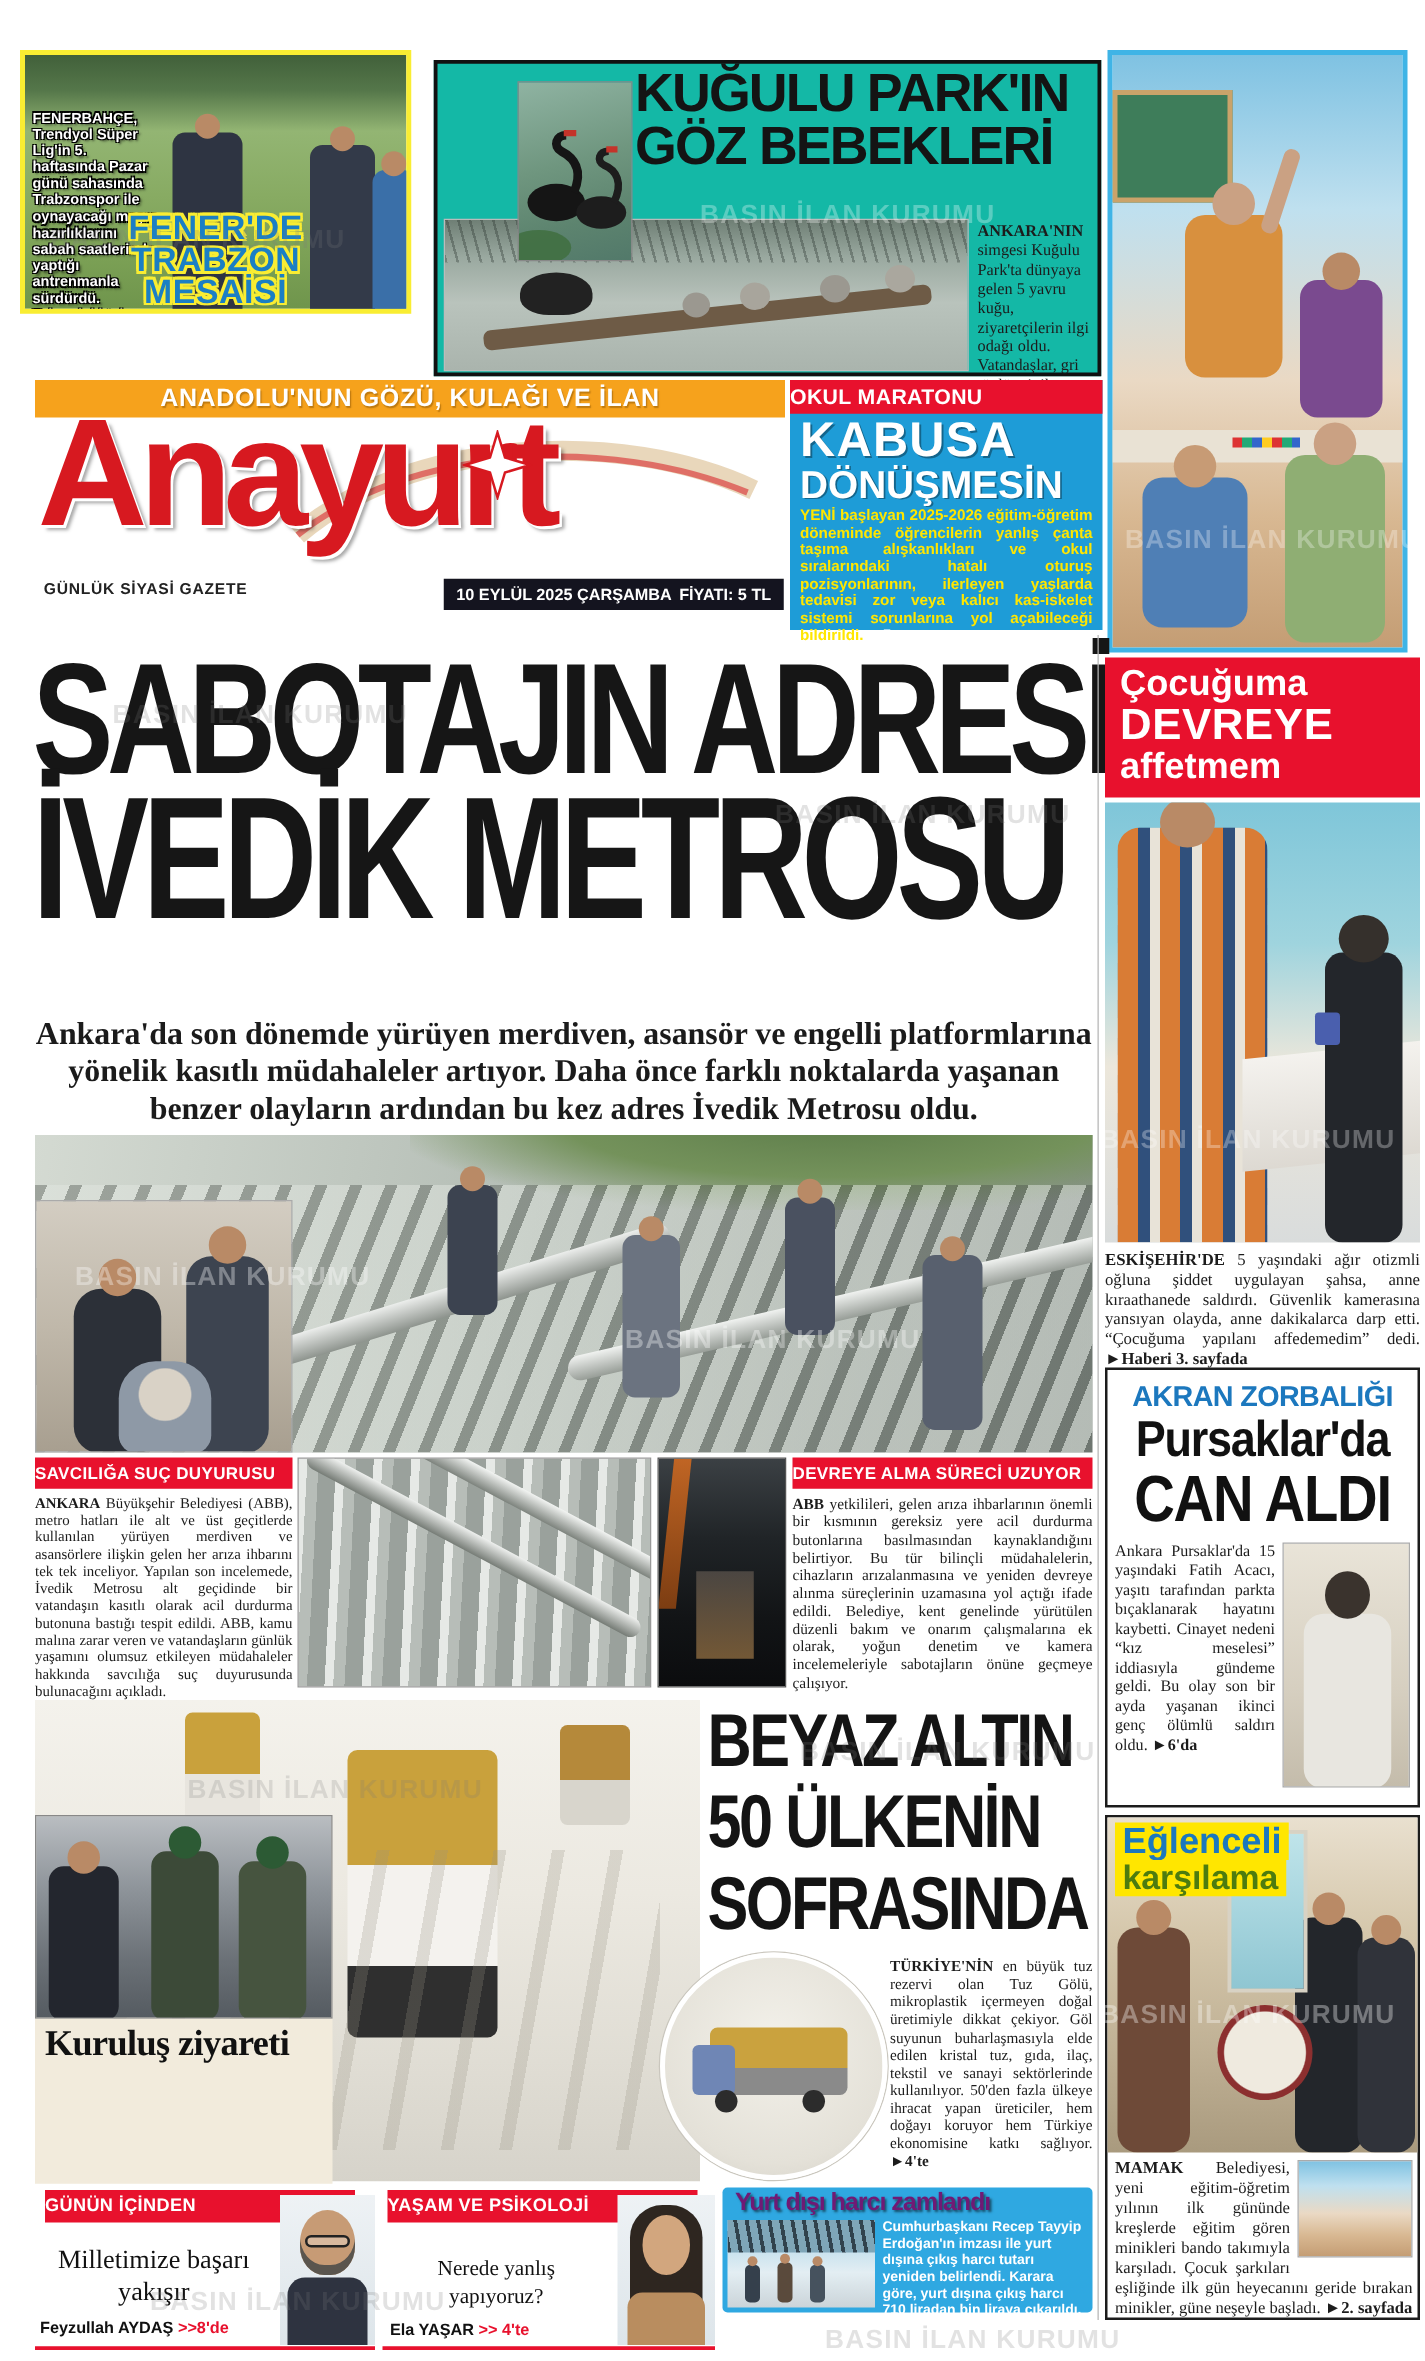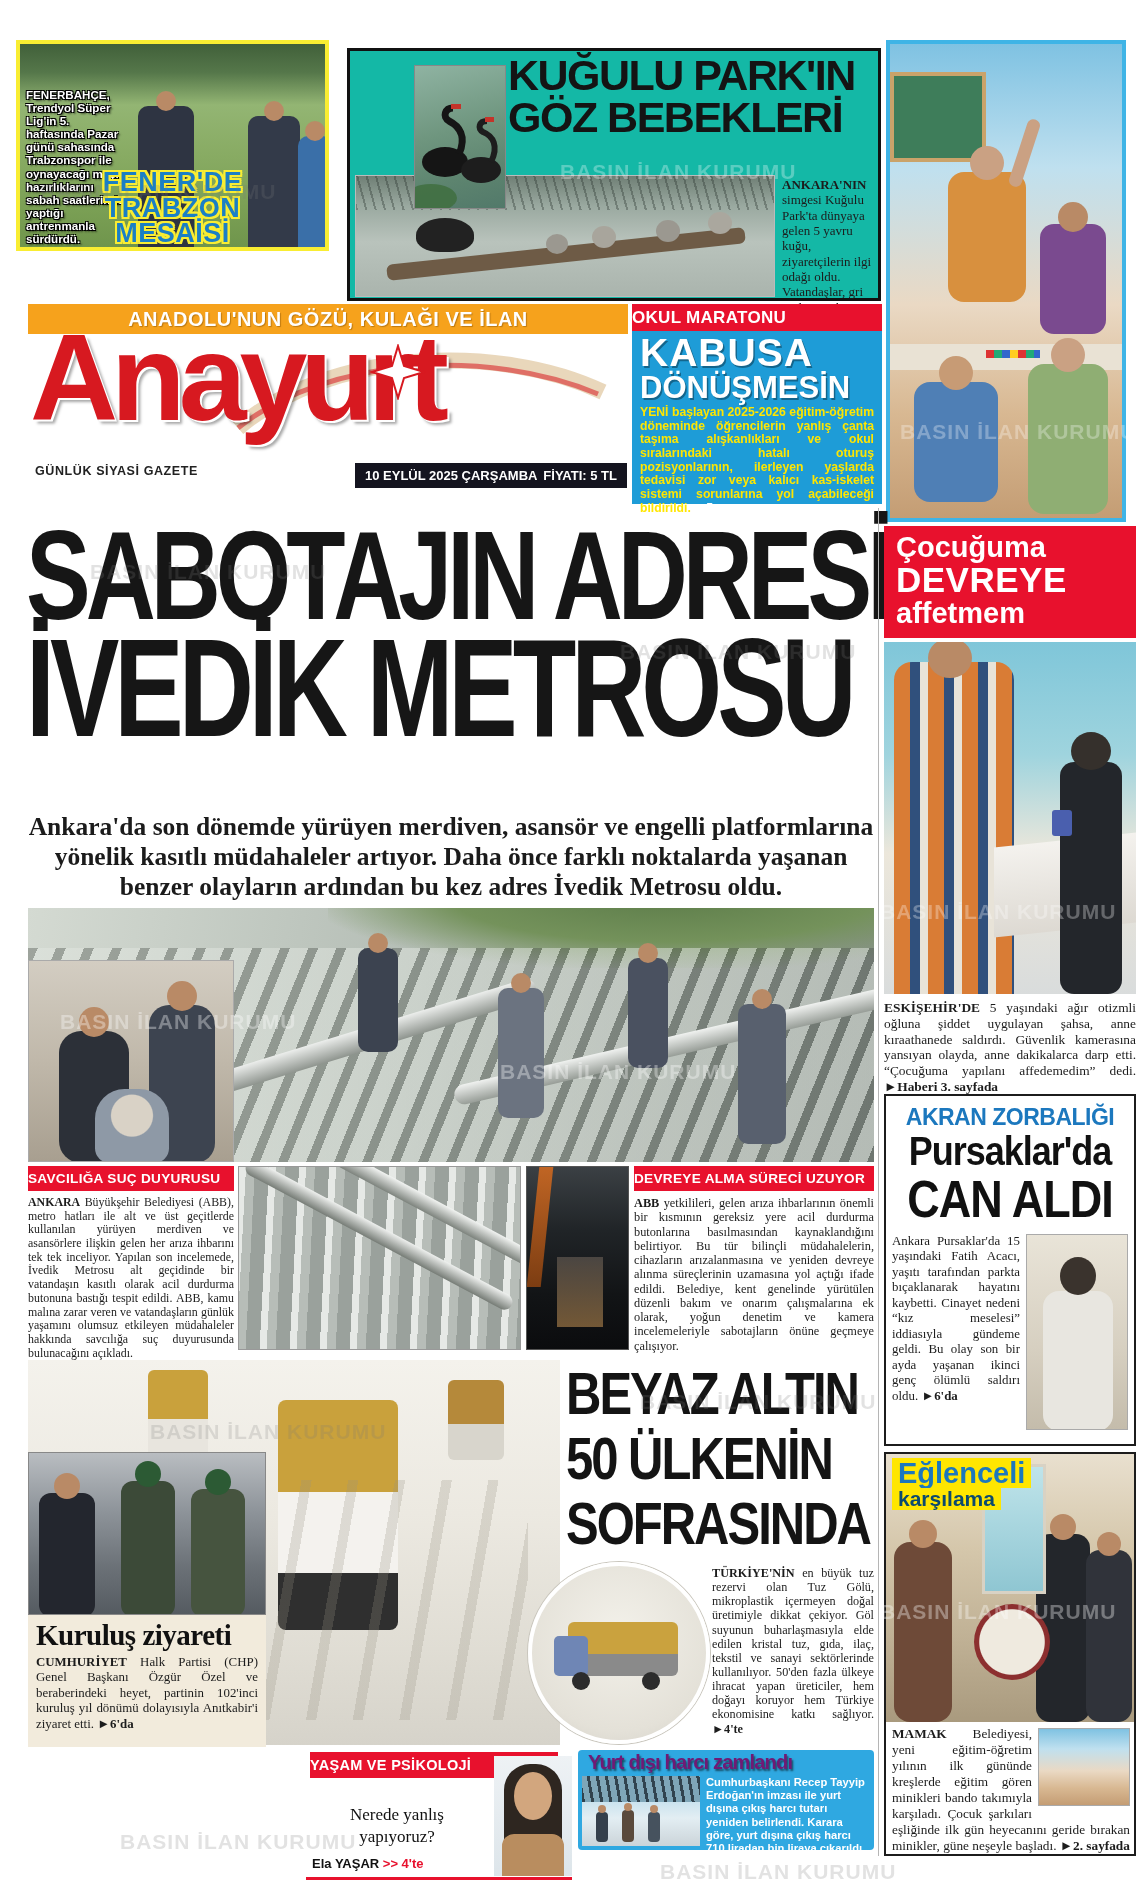--- a/index.html
+++ b/index.html
@@ -254,21 +254,21 @@
         <span class="fg" style="left:16px;top:56px;width:70px;height:140px;background:#e8e6e0;border-radius:16px">
             <i style="width:36px;height:38px;top:-34px;background:#3a332d"></i>
           </span>
       </div>
     </div>
   </div>
 
   <div class="abs" style="left:884px;top:1452px;width:252px;height:404px;border:2px solid #1c1c1c">
     <div style="padding:4px 0 0 6px;position:relative;z-index:2">
       <span style="display:inline-block;background:#ffe600;color:#1c78be;font-weight:900;font-size:29px;line-height:1.05;padding:0 6px">Eğlenceli</span><br>
-      <span style="display:inline-block;background:#ffe600;color:#0c4a6e;font-weight:900;font-size:21px;line-height:1.05;padding:0 6px">karşılama</span>
+      <span style="display:inline-block;background:#ffe600;color:#4d7c0f;font-weight:900;font-size:27px;line-height:1.05;padding:0 6px">karşılama</span>
     </div>
     <div class="photo ph-band" style="left:0;top:0;width:248px;height:268px">
       <span class="fg" style="left:8px;top:88px;width:58px;height:180px;background:#6e4a38;border-radius:16px">
           <i style="width:28px;height:28px;top:-22px"></i>
         </span>
       <span class="fg" style="left:150px;top:80px;width:54px;height:188px;background:#23262b;border-radius:14px">
           <i style="width:26px;height:26px;top:-20px"></i>
         </span>
       <span class="fg" style="left:200px;top:96px;width:46px;height:172px;background:#30333a;border-radius:14px">
           <i style="width:24px;height:24px;top:-18px"></i>
@@ -296,43 +296,53 @@
       </span>
     <span class="fg" style="left:92px;top:28px;width:54px;height:136px;background:#3c4a38;border-radius:12px">
         <i style="width:26px;height:26px;top:-20px;background:#2c5a34"></i>
       </span>
     <span class="fg" style="left:162px;top:36px;width:54px;height:128px;background:#46543f;border-radius:12px">
         <i style="width:26px;height:26px;top:-20px;background:#2c5a34"></i>
       </span>
   </div>
   <div class="abs" style="left:28px;top:1615px;width:238px;height:132px;background:#f2ebdc;padding:4px 8px">
     <div class="serif" style="font-weight:900;font-size:29px;letter-spacing:-.5px;color:#111">Kuruluş ziyareti</div>
-    <div class="body-serif" style="margin-top:3px;font-size:12.9px;line-height:1.2">
-      <span class="lead-b">CUMHURİYET</span>
-      <span>Halk Partisi (CHP) Genel Başkanı Özgür Özel ve beraberindeki heyet, partinin 102'inci kuruluş yıl dönümü dolayısıyla Anıtkabir'i ziyaret etti.</span>
-      <span class="pref">►6'da</span>
-    </div>
   </div>
   <div class="abs" style="left:566px;top:1364px;width:308px">
     <div style="height:65px"><span class="cond" style="font-size:49px;letter-spacing:-2px;transform:scaleY(1.22);color:#141414">BEYAZ ALTIN</span></div>
     <div style="height:65px"><span class="cond" style="font-size:49px;letter-spacing:-2px;transform:scaleY(1.22);color:#141414">50 ÜLKENİN</span></div>
     <div style="height:65px"><span class="cond" style="font-size:49px;letter-spacing:-2px;transform:scaleY(1.22);color:#141414">SOFRASINDA</span></div>
   </div>
   <div class="photo" style="left:528px;top:1562px;width:182px;height:182px;border-radius:50%;border:4px solid #fff;box-shadow:0 0 0 1px #c9c6bd;background:radial-gradient(circle at 50% 40%,#f3f1ea 0%,#e4e1d8 70%,#d2cfc6 100%)">
     <span class="abs" style="left:36px;top:56px;width:110px;height:54px;background:linear-gradient(180deg,#caa23e 0 60%,#8a8a8a 60%);border-radius:6px"></span>
     <span class="abs" style="left:22px;top:70px;width:34px;height:40px;background:#6f86b5;border-radius:5px"></span>
     <span class="abs" style="left:40px;top:106px;width:18px;height:18px;border-radius:50%;background:#2c2c2c"></span>
     <span class="abs" style="left:110px;top:106px;width:18px;height:18px;border-radius:50%;background:#2c2c2c"></span>
   </div>
   <div class="abs body-serif" style="left:712px;top:1566px;width:162px;font-size:12.2px;line-height:1.16">
     <span class="lead-b">TÜRKİYE'NİN</span>
     <span>en büyük tuz rezervi olan Tuz Gölü, mikroplastik içermeyen doğal üretimiyle dikkat çekiyor. Göl suyunun buharlaşmasıyla elde edilen kristal tuz, gıda, ilaç, tekstil ve sanayi sektörlerinde kullanılıyor. 50'den fazla ülkeye ihracat yapan üreticiler, hem doğayı koruyor hem Türkiye ekonomisine katkı sağlıyor.</span>
     <span class="pref">►4'te</span>
   </div>
 
+  <div class="abs" style="left:28px;top:1752px;width:272px;height:128px;border-bottom:3px solid #e8112d">
+    <div class="redbar" style="position:absolute;left:8px;top:0;width:248px;height:26px;font-size:14.5px">
+      <span>GÜNÜN İÇİNDEN</span>
+    </div>
+    <div class="photo ph-portrait" style="left:196px;top:4px;width:76px;height:120px">
+      <span class="abs" style="left:16px;top:12px;width:44px;height:52px;border-radius:50% 50% 44% 44%;background:#c79b75;box-shadow:0 -8px 0 0 #5a554e inset"></span>
+      <span class="abs" style="left:20px;top:32px;width:36px;height:10px;border:2px solid #222;border-radius:5px;background:rgba(255,255,255,.3)"></span>
+      <span class="abs" style="left:6px;top:66px;width:64px;height:54px;border-radius:14px 14px 0 0;background:#2e3340"></span>
+    </div>
+    <div class="serif" style="position:absolute;left:0;top:42px;width:190px;text-align:center;font-size:21px;line-height:1.25;color:#111">Milletimize başarı yakışır</div>
+    <div class="abs" style="left:4px;top:102px;font-size:13px">
+      <span style="font-weight:900;color:#111">Feyzullah AYDAŞ</span>
+      <span style="font-weight:900;color:#e8112d">&gt;&gt;8'de</span>
+    </div>
+  </div>
 
   <div class="abs" style="left:306px;top:1752px;width:266px;height:128px;border-bottom:3px solid #e8112d">
     <div class="redbar" style="position:absolute;left:4px;top:0;width:248px;height:26px;font-size:14.5px">
       <span>YAŞAM VE PSİKOLOJİ</span>
     </div>
     <div class="photo ph-portrait" style="left:188px;top:4px;width:78px;height:120px">
       <span class="abs" style="left:10px;top:8px;width:58px;height:100px;border-radius:26px 26px 10px 10px;background:#2e2620"></span>
       <span class="abs" style="left:20px;top:16px;width:38px;height:48px;border-radius:50%;background:#d2a67e"></span>
       <span class="abs" style="left:8px;top:78px;width:62px;height:42px;border-radius:12px 12px 0 0;background:#b98d5f"></span>
     </div>

